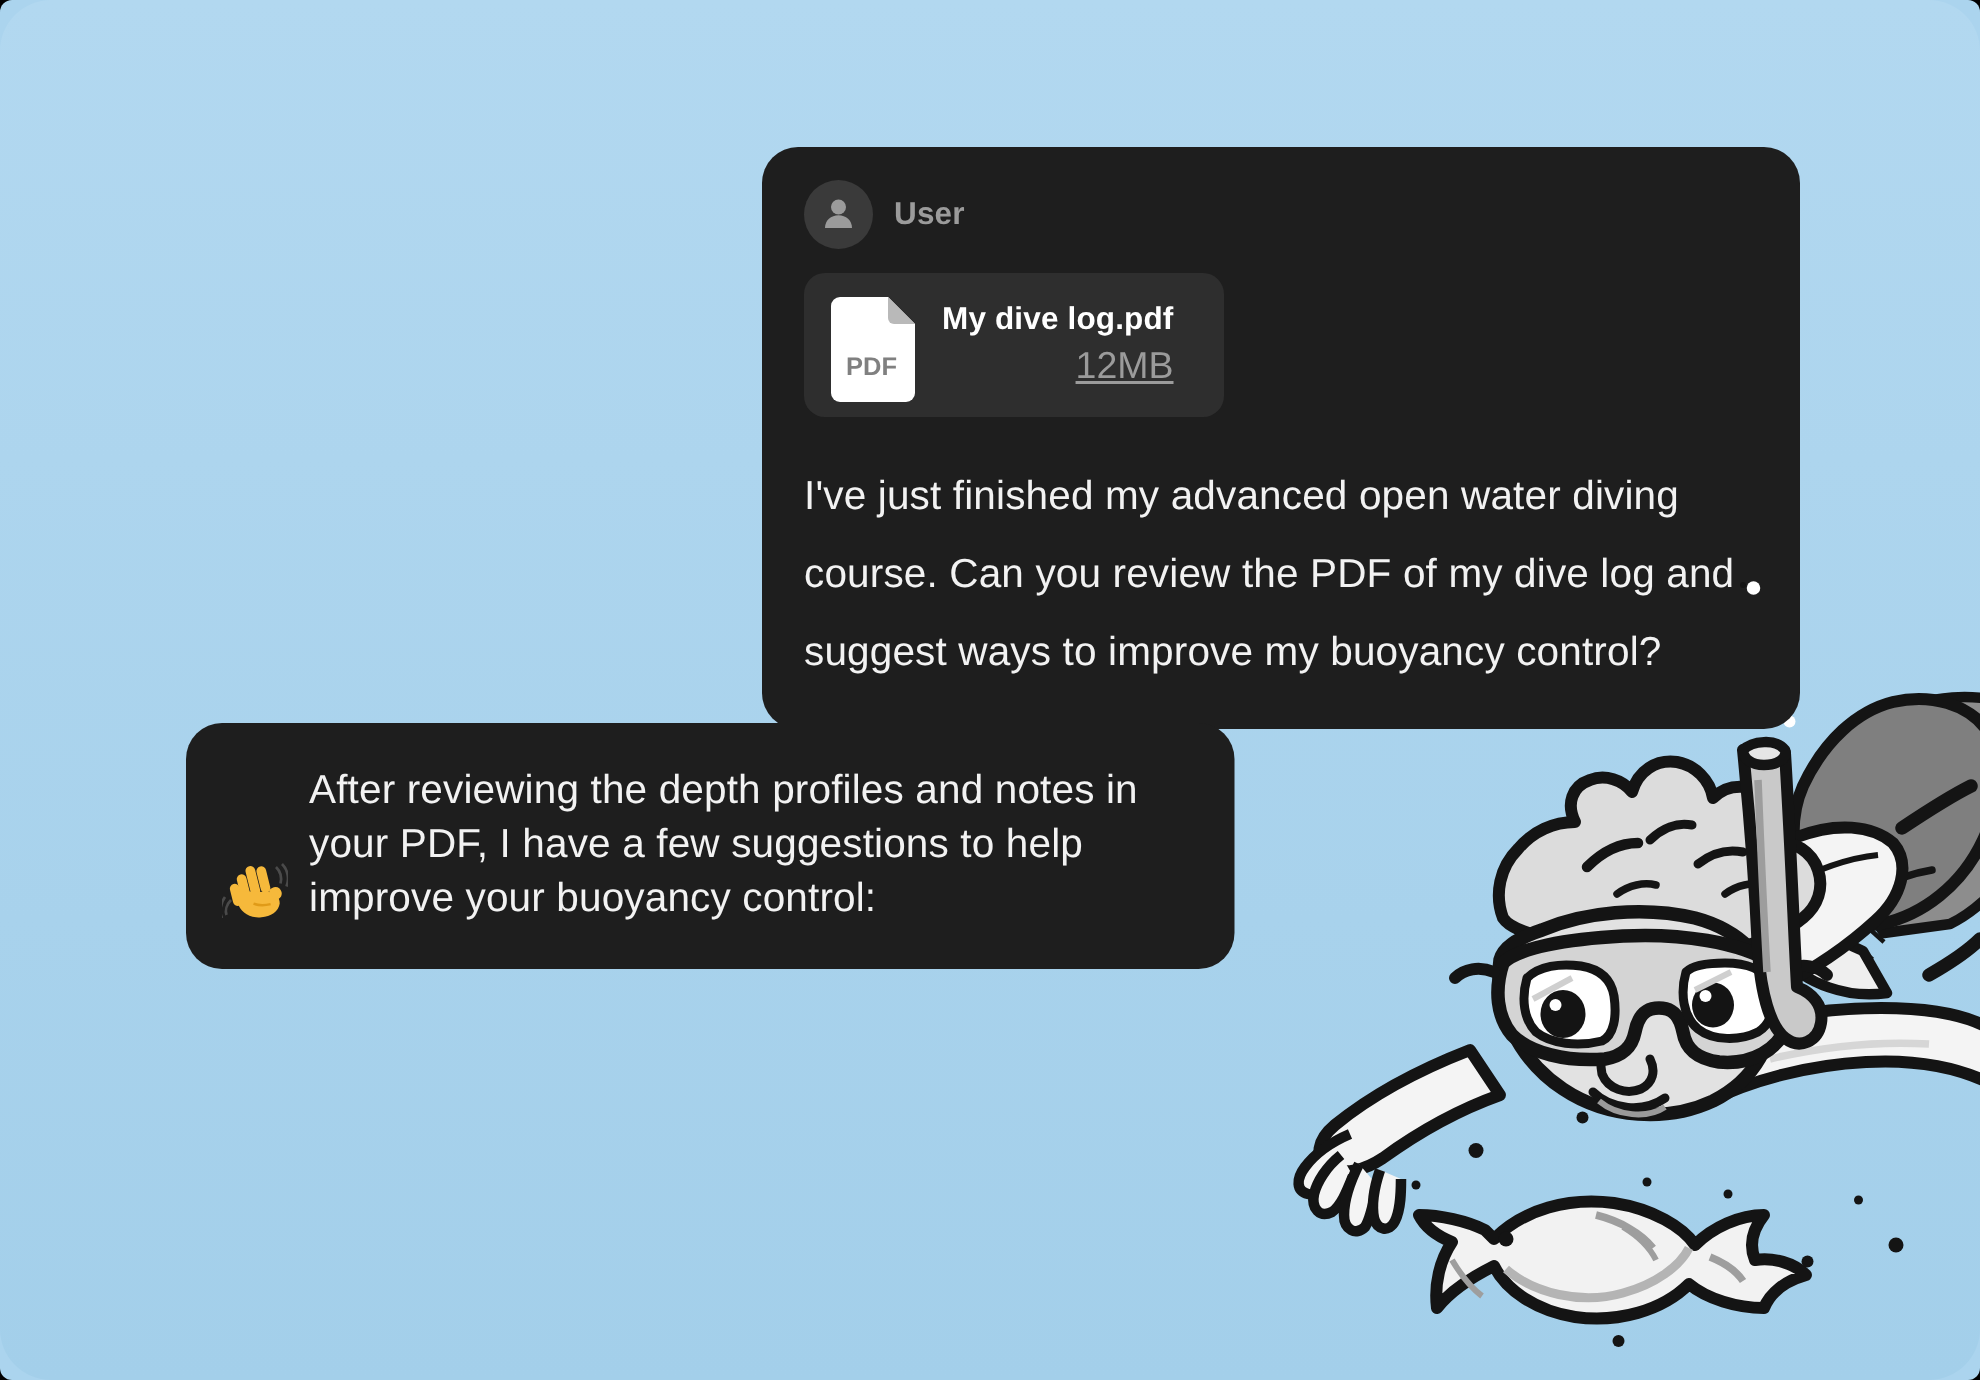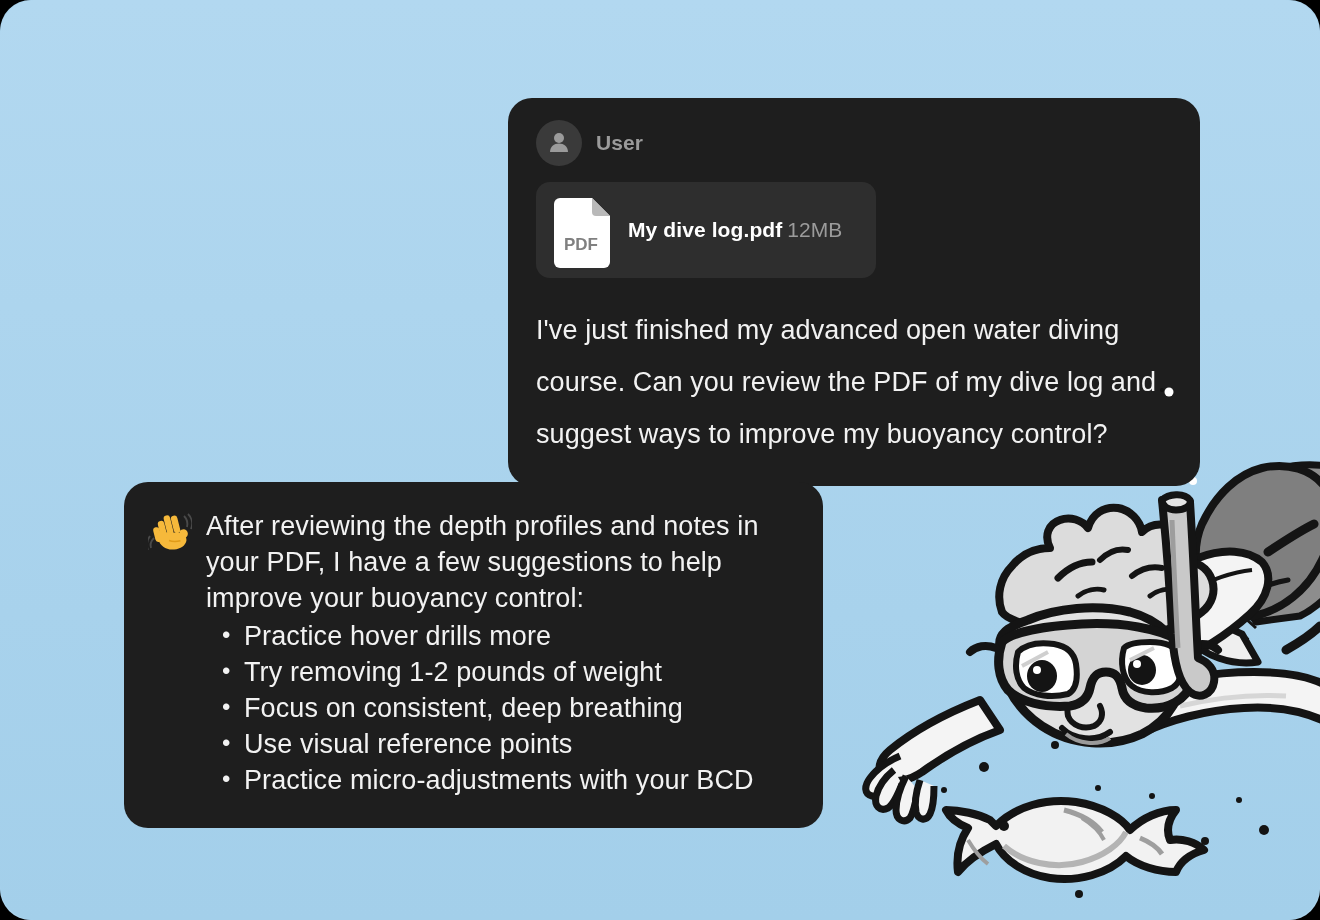--- a/index.html
+++ b/index.html
@@ -12,21 +12,21 @@
     height: 920px;
     overflow: hidden;
     font-family: "Liberation Sans", sans-serif;
   }
 
   #stage {
     position: relative;
     width: 1320px;
     height: 920px;
     background: #abd4ee;
-    border-radius: 31px;
+    border-radius: 8px;
     overflow: hidden;
   }
 
   
   #illustration {
     position: absolute;
     inset: 0;
     z-index: 1;
     pointer-events: none;
   }
@@ -81,48 +81,49 @@
     padding: 16px 34px 16px 18px;
     margin-bottom: 26px;
   }
   .file-icon {
     width: 56px;
     height: 64px;
     flex: 0 0 auto;
     position: relative;
   }
   .file-icon svg { display: block; }
-  .file-meta { display: flex; flex-direction: row; gap: 5px; align-items: flex-end; }
+  .file-meta { display: flex; flex-direction: column; gap: 5px; align-items: flex-end; }
   .file-name {
     color: #ffffff;
     font-size: 21px;
     font-weight: bold;
     letter-spacing: 0.1px;
   }
   .file-size {
     color: #9b9b9b;
-    font-size: 21px;
+    font-size: 25px;
+    text-decoration: underline;
   }
 
   .msg-text {
     color: #f2f2f2;
     font-size: 27px;
     line-height: 52px;
     letter-spacing: 0.1px;
   }
 
   #assistant-bubble {
     left: 124px;
     top: 482px;
     width: 699px;
     padding: 26px 28px 30px 24px;
   }
   .assistant-row {
     display: flex;
-    align-items: flex-start;
+    align-items: flex-end;
     gap: 14px;
   }
   .wave-emoji {
     font-size: 36px;
     line-height: 38px;
     flex: 0 0 auto;
     margin-top: 2px;
   }
   .wave-emoji svg { display: block; }
   .assistant-body { flex: 1 1 auto; }
@@ -372,27 +373,20 @@
             <path d="M19 30 C22 32 26 33 30 33" stroke="#e09b18" stroke-width="1.6" fill="none"></path>
           </g>
           <path d="M36 6 C39 9 40 13 39 17" stroke="#4a4a4a" stroke-width="1.8" fill="none"></path>
           <path d="M40 4 C44 8 45 14 43 19" stroke="#4a4a4a" stroke-width="1.8" fill="none"></path>
           <path d="M6 28 C3 31 2 35 3 38" stroke="#4a4a4a" stroke-width="1.8" fill="none"></path>
           <path d="M2 26 C-1 30 -2 36 0 40" stroke="#4a4a4a" stroke-width="1.8" fill="none"></path>
         </svg>
       </span>
       <div class="assistant-body">
         <div class="assistant-intro">After reviewing the depth profiles and notes in your PDF, I have a few suggestions to help improve your buoyancy control:</div>
-        <ul class="suggestions" id="suggestion-list">
-            <li>Practice hover drills more</li>
-            <li>Try removing 1-2 pounds of weight</li>
-            <li>Focus on consistent, deep breathing</li>
-            <li>Use visual reference points</li>
-            <li>Practice micro-adjustments with your BCD</li>
-          </ul>
       </div>
     </div>
   </div>
 
   <div id="front-bubbles">
     <svg viewBox="0 0 1320 920" xmlns="http://www.w3.org/2000/svg">
       <circle cx="1169" cy="392" r="4.5" fill="#ffffff"></circle>
       <circle cx="1162" cy="390" r="2" fill="#141414"></circle>
     </svg>
   </div>

